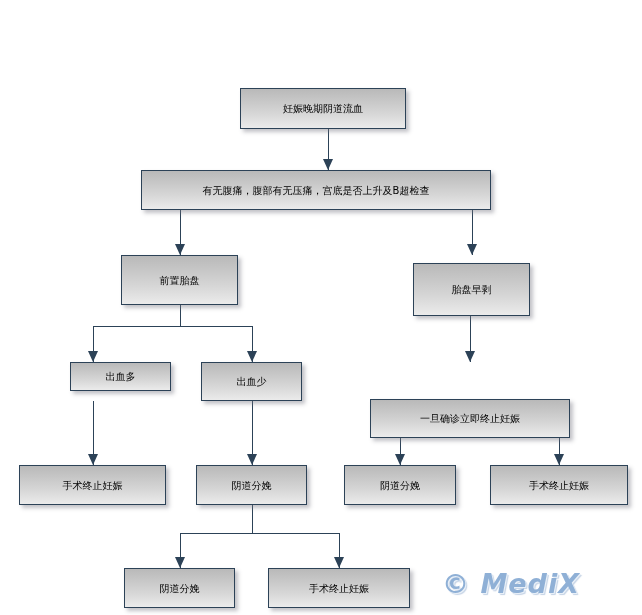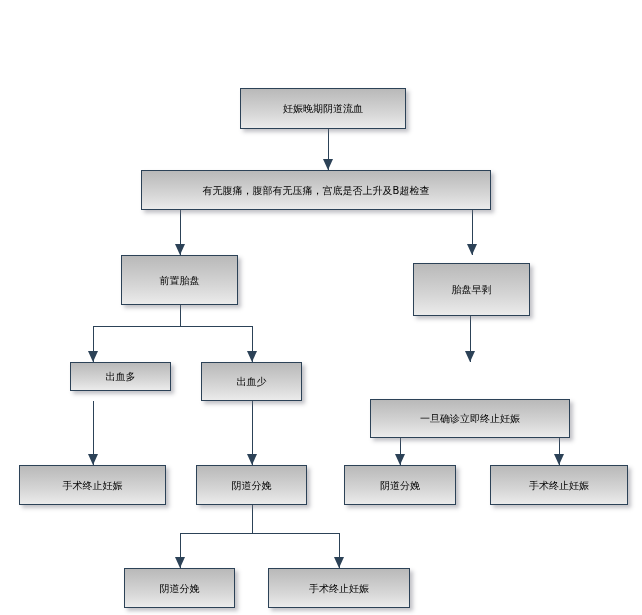--- a/index.html
+++ b/index.html
@@ -151,14 +151,15 @@
         <span>手术终止妊娠</span>
       </div>
       <div class="node" style="left: 124px; top: 568px; width: 111px; height: 40px;">
         <span>阴道分娩</span>
       </div>
       <div class="node" style="left: 268px; top: 568px; width: 142px; height: 40px;">
         <span>手术终止妊娠</span>
       </div>
     </div>
 
+  <div class="watermark" style="left: 442px; top: 568px;">© MediX</div>
 
 </div>
 
 </body></html>

